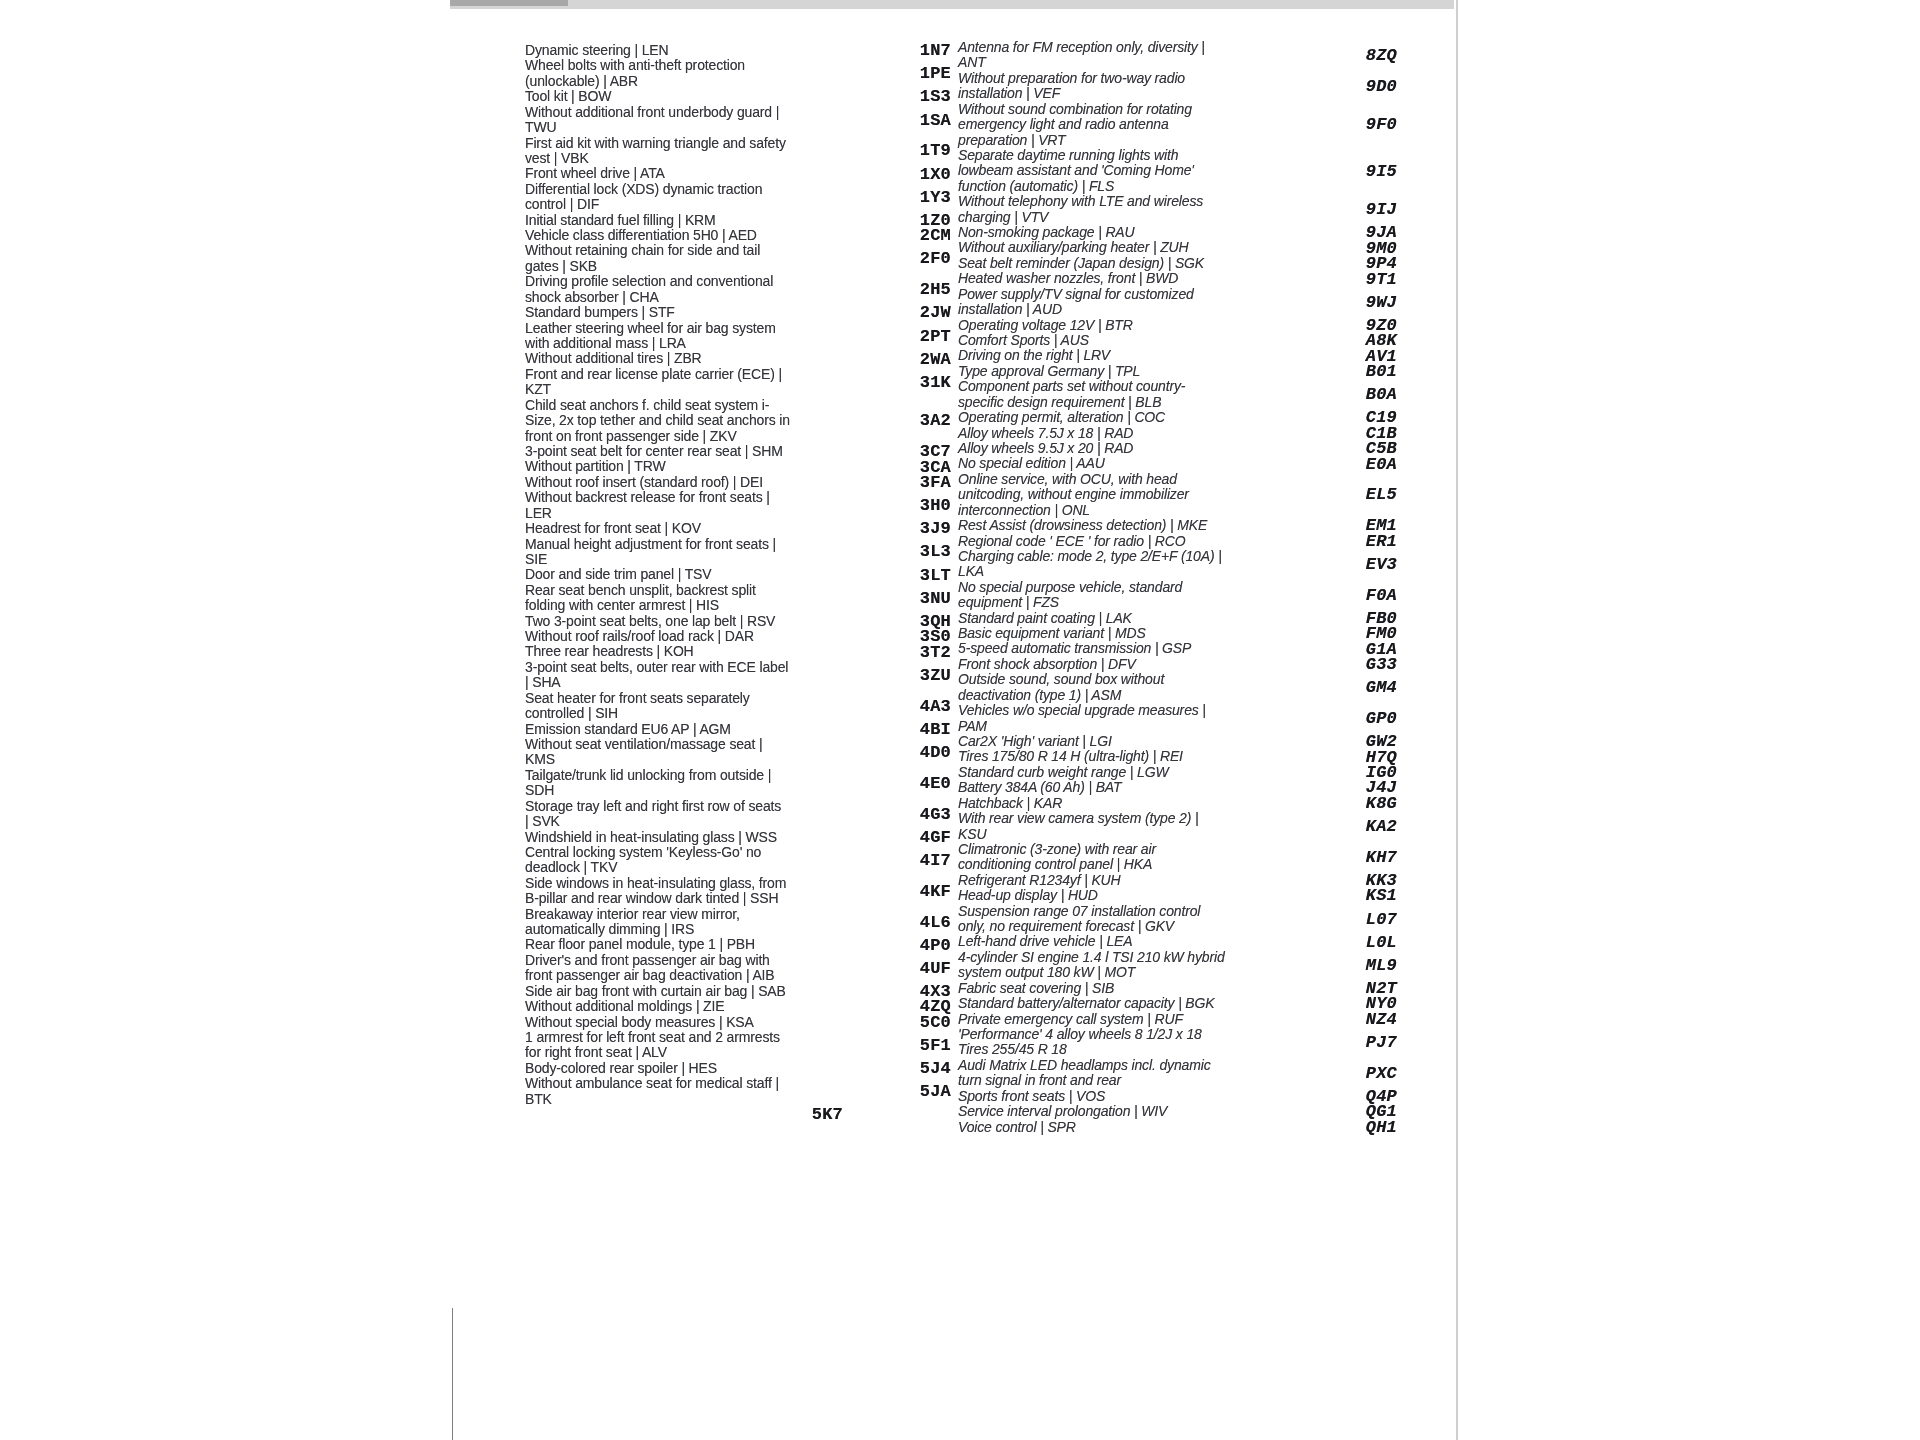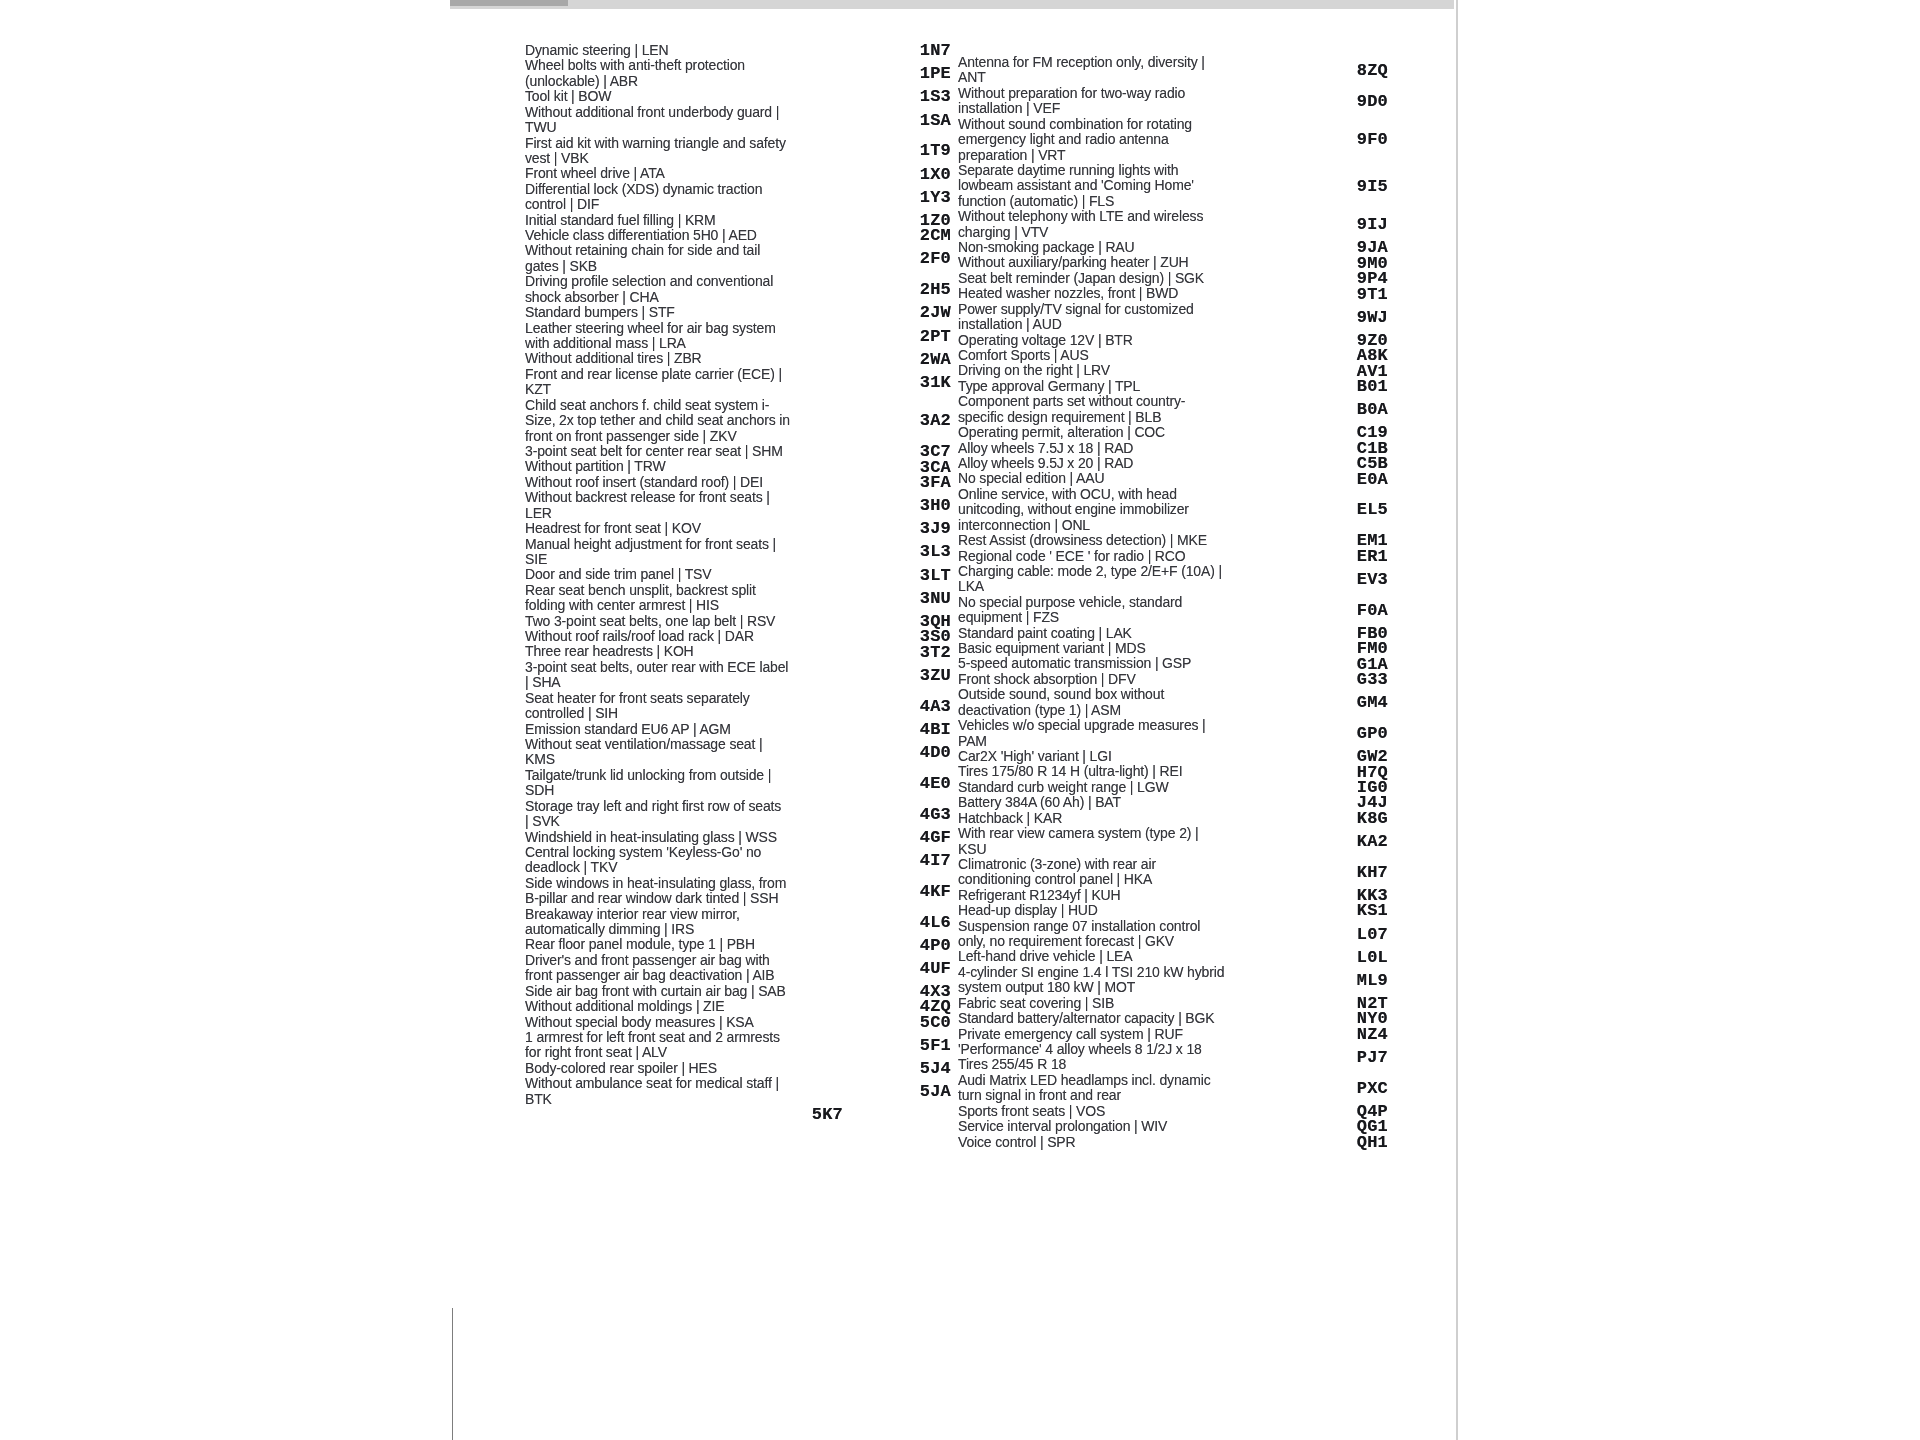--- a/index.html
+++ b/index.html
@@ -44,23 +44,24 @@
     display: grid;
     row-gap: 0;
   }
   .panel-a {
     left: 497px; top: 43px;
     grid-template-columns: 318px 84px;
     column-gap: 24px;
     margin-left: 28px;
   }
   .panel-b {
-    left: 958px; top: 55px;
+    left: 958px; top: 40px;
     grid-template-columns: 322px 85px;
-    column-gap: 23px;
+    column-gap: 32px;
+    font-style: italic;
   }
   .desc {
     white-space: pre-line;
     font-size: 14px;
     letter-spacing: -0.15px;
     line-height: 15.42px;
     color: #35363b;
     text-shadow: 0 0 0.5px rgba(70,70,78,0.55);
   }
   .code {

